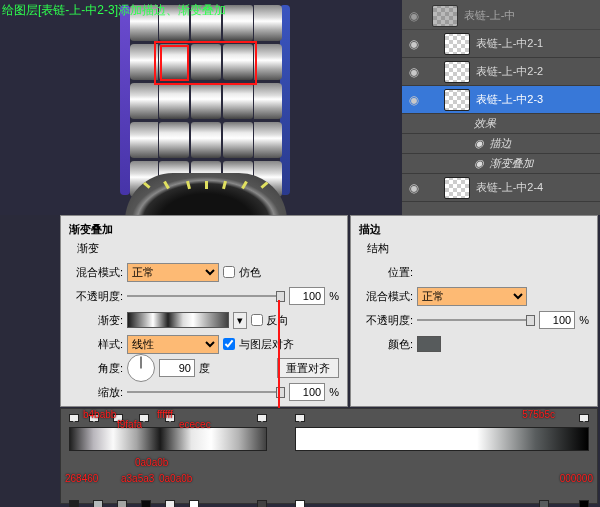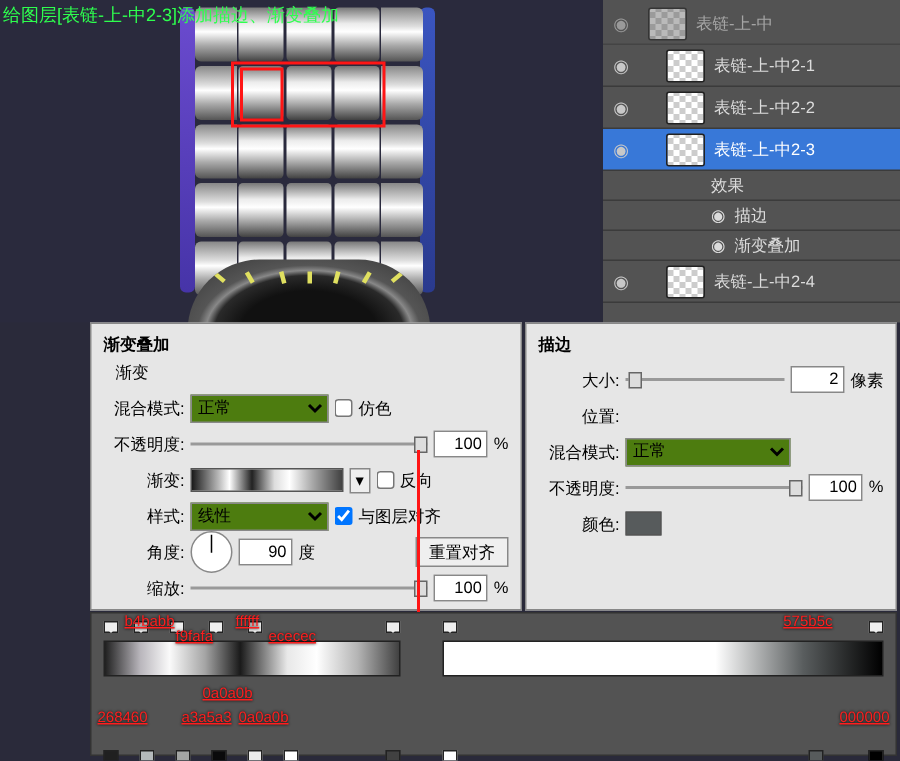--- a/index.html
+++ b/index.html
@@ -18,30 +18,30 @@
   .redbox { position: absolute; border: 2px solid #ff1515; }
   .bezel { position: absolute; top: 168px; left: 25px; width: 162px; height: 48px; background: radial-gradient(ellipse at 50% 100%, #111 40%, #2a2a2a 55%, #888 60%, #555 65%, #333 100%); border-radius: 80px 80px 0 0; overflow: hidden; }
   .tick { position: absolute; width: 3px; height: 8px; background: #e0e060; top: 8px; }
   .layers-panel { position: absolute; top: 0; right: 0; width: 198px; height: 215px; background: #535353; padding-top: 2px; overflow: hidden; }
   .layer-row { display: flex; align-items: center; height: 28px; border-bottom: 1px solid #3b3b3b; padding-left: 4px; }
   .eye { width: 16px; text-align: center; color: #c8c8c8; font-size: 12px; }
   .thumb { width: 26px; height: 22px; background: repeating-conic-gradient(#ccc 0% 25%, #fff 0% 50%) 50%/8px 8px; border: 1px solid #222; margin: 0 6px 0 22px; border-radius: 2px; }
   .lname { color: #dcdcdc; font-size: 11px; }
   .layer-row.sel { background: #3878d8; }
   .layer-row.sel .lname { color: #fff; }
-  .fx-row { display: flex; align-items: center; height: 20px; border-bottom: 1px solid #3b3b3b; padding-left: 72px; color: #dcdcdc; }
+  .fx-row { display: flex; align-items: center; height: 20px; border-bottom: 1px solid #3b3b3b; padding-left: 72px; color: #dcdcdc; font-style: italic; }
   .panel { position: absolute; background: #e6e6e6; border: 1px solid #888; padding: 6px 8px 8px 8px; }
   .panel.gradov { top: 215px; left: 60px; width: 288px; height: 192px; }
   .panel.stroke { top: 215px; left: 350px; width: 248px; height: 192px; }
   .panel-title { font-weight: bold; margin-bottom: 4px; }
   .group-title { margin: 2px 0 4px 8px; }
   .row { display: flex; align-items: center; height: 24px; gap: 4px; }
   .lbl { text-align: right; width: 54px; }
   .lbl2 { text-align: right; width: 54px; }
-  select { height: 19px; font-size: 11px; border: 1px solid #888; background: #4d7c0f; }
+  select { height: 19px; font-size: 11px; border: 1px solid #888; background: #fdba74; }
   input[type=text] { height: 18px; font-size: 11px; border: 1px solid #888; text-align: right; padding: 0 3px; }
   .slider { flex: 1; height: 12px; position: relative; }
   .slider::before { content: ""; position: absolute; left: 0; right: 0; top: 5px; height: 2px; background: #999; }
   .slider .knob { position: absolute; top: 1px; width: 9px; height: 11px; background: #ddd; border: 1px solid #666; }
   .chk { width: 12px; height: 12px; }
   .swatch { width: 24px; height: 16px; border: 1px solid #555; display: inline-block; }
   .grad-preview { height: 16px; border: 1px solid #555; background: linear-gradient(90deg,#1b1b1b 0%,#bbb 18%,#fff 25%,#222 40%,#ddd 55%,#fff 65%,#aaa 80%,#414141 100%); }
   .angle-dial { width: 28px; height: 28px; border: 1px solid #888; border-radius: 50%; background: #fff; position: relative; }
   .angle-dial::after { content: ""; position: absolute; left: 50%; top: 50%; width: 12px; height: 1px; background: #000; transform-origin: left center; transform: rotate(-90deg); }
   button.btn { height: 20px; font-size: 11px; padding: 0 8px; border: 1px solid #888; background: #efefef; }
@@ -51,21 +51,21 @@
   .ge-right { flex: 1; position: relative; }
   .ge-bar { height: 24px; border: 1px solid #222; }
   .ge-bar.l { background: linear-gradient(90deg,#202020 0%,#b9b6bc 12%,#fafafa 22%,#a5a5a5 34%,#1a1a1a 46%,#e8e8e8 62%,#fff 72%,#b4b4b4 86%,#414141 100%); }
   .ge-bar.r { background: linear-gradient(90deg,#fff 0%,#fff 62%,#595d5e 82%,#000 100%); }
   .stop-top { position: absolute; top: -13px; width: 10px; height: 12px; }
   .stop-top::before { content: ""; position: absolute; inset: 0 0 4px 0; background: #eee; border: 1px solid #222; }
   .stop-top::after { content: ""; position: absolute; bottom: 0; left: 1px; border: 4px solid transparent; border-top-color: #eee; }
   .stop-bot { position: absolute; bottom: -13px; width: 10px; height: 12px; }
   .stop-bot::after { content: ""; position: absolute; inset: 4px 0 0 0; background: var(--c,#000); border: 1px solid #222; }
   .stop-bot::before { content: ""; position: absolute; top: 0; left: 1px; border: 4px solid transparent; border-bottom-color: var(--c,#000); }
-  .clabel { position: absolute; color: #ff1e1e; font-size: 10px; white-space: nowrap; text-shadow: 0 0 2px #000; text-decoration: underline; }
+  .clabel { position: absolute; color: #ff1e1e; font-size: 10px; white-space: nowrap; text-shadow: 0 0 2px #000; }
   .red-arrow { position: absolute; width: 2px; background: #ff1515; }
   .red-arrow::after { content: ""; position: absolute; bottom: -6px; left: -4px; border: 5px solid transparent; border-top-color: #ff1515; }
 </style>
 </head>
 <body>
 
 <div class="instruction">给图层[表链-上-中2-3]添加描边、渐变叠加</div>
 
 <div class="canvas-bg">
   <div class="watch">
@@ -205,28 +205,21 @@
     <div class="slider">
         <div class="knob" style="right:0"></div>
       </div>
     <input type="text" style="width: 36px;" value="100">
     <span>%</span>
   </div>
 </div>
 
 <div class="panel stroke">
   <div class="panel-title">描边</div>
-  <div class="row">
-    <span class="lbl2">大小:</span>
-    <div class="slider">
-        <div class="knob" style="left:2px"></div>
-      </div>
-    <input type="text" style="width: 36px;" value="2">
-    <span>像素</span>
-  </div>
+  <div class="group-title">结构</div>
   <div class="row">
     <span class="lbl2">位置:</span>
   </div>
   <div class="row">
     <span class="lbl2">混合模式:</span>
     <select style="width:110px"><option>正常</option></select>
   </div>
   <div class="row">
     <span class="lbl2">不透明度:</span>
     <div class="slider">

